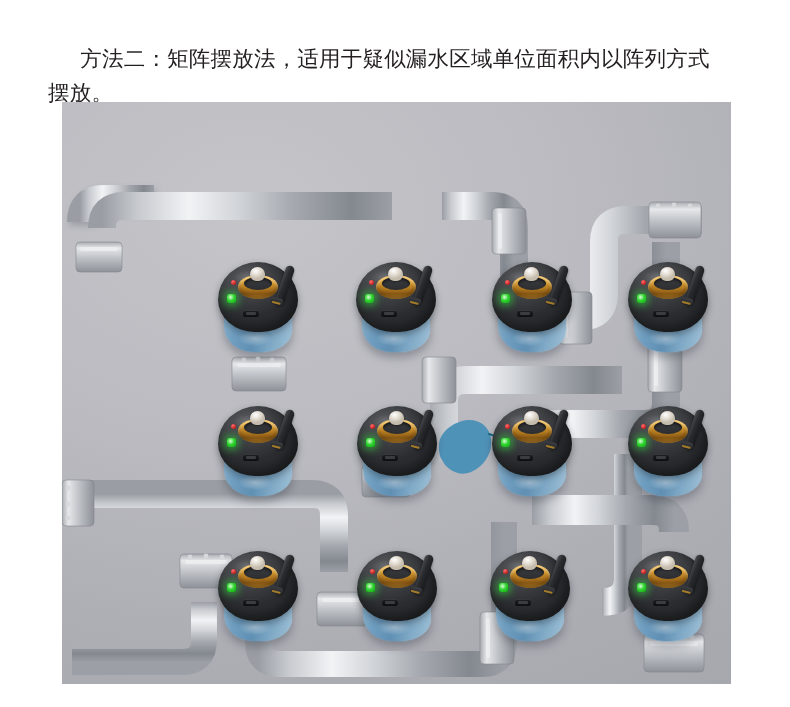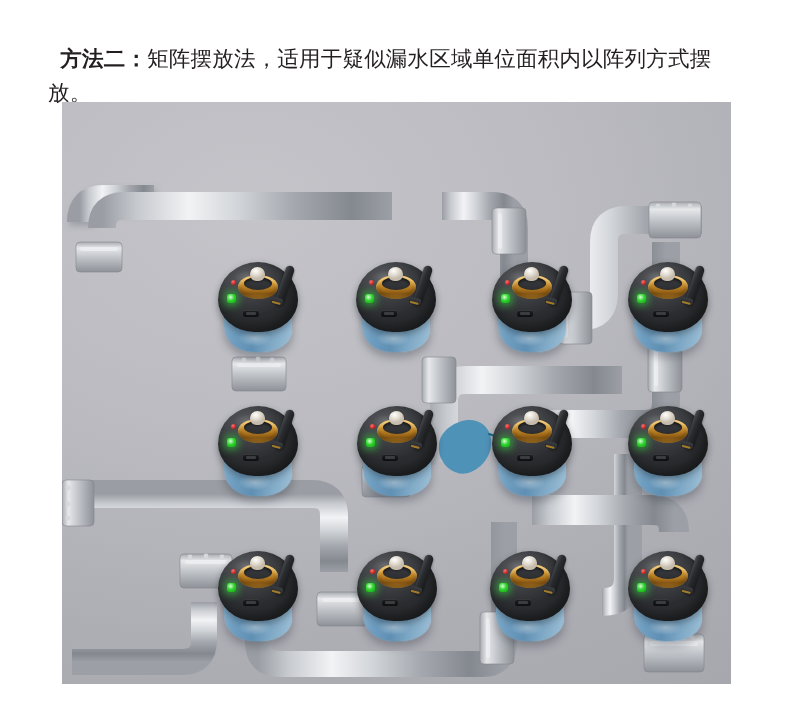--- a/index.html
+++ b/index.html
@@ -15,21 +15,21 @@
   #caption{
     position:absolute;
     left:48px; top:8px;
     width:668px;
     font-size:21.5px;
     line-height:34px;
     color:#231f20;
     letter-spacing:.2px;
     white-space:pre-wrap;
   }
-  #caption .lead{font-weight:bold;}
+  #caption .lead{font-weight:normal;margin-left:20px;}
 
   
   #illustration{
     position:absolute;
     left:62px; top:102px;
     width:669px; height:582px;
     overflow:hidden;
     background:
       radial-gradient(125% 105% at 28% 18%, #c4c4c9 0%, #bbbbc1 38%, #adadb4 72%, #a6a6ad 100%);
   }

